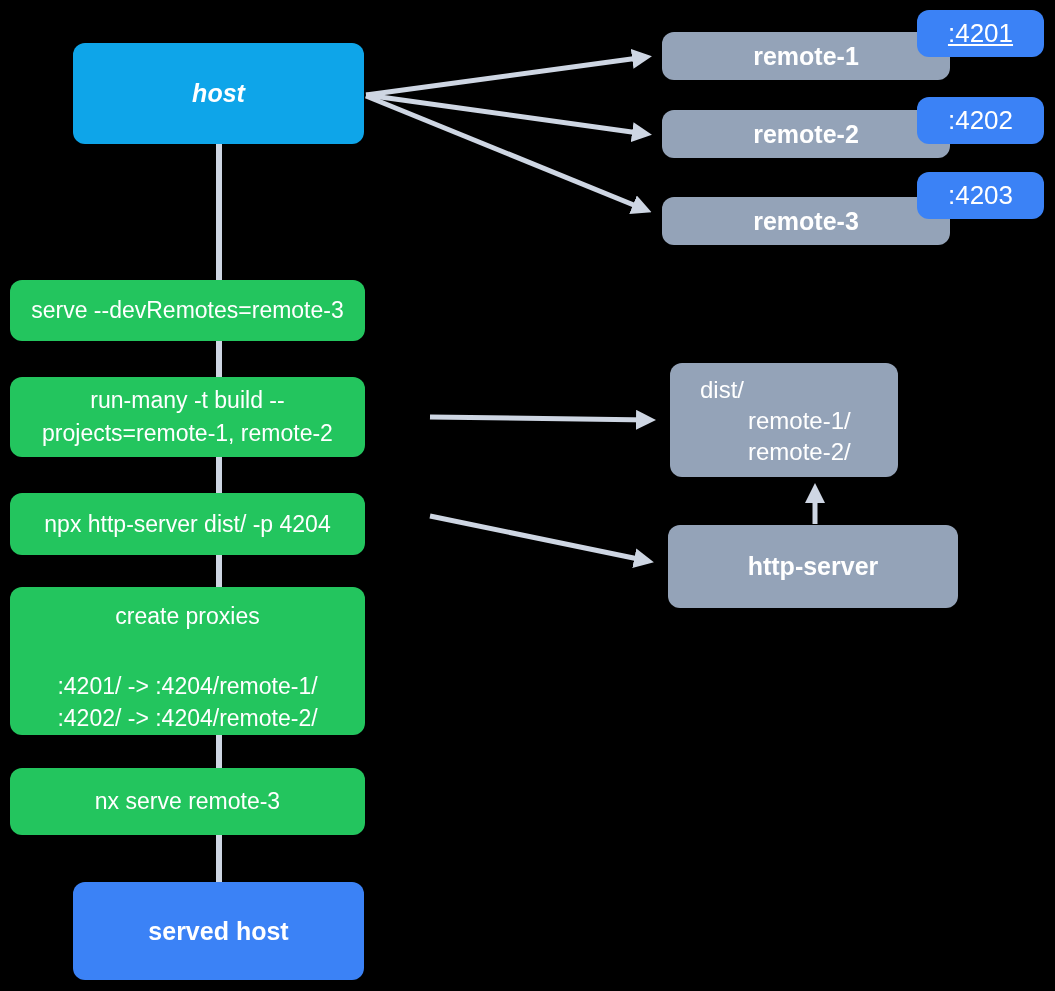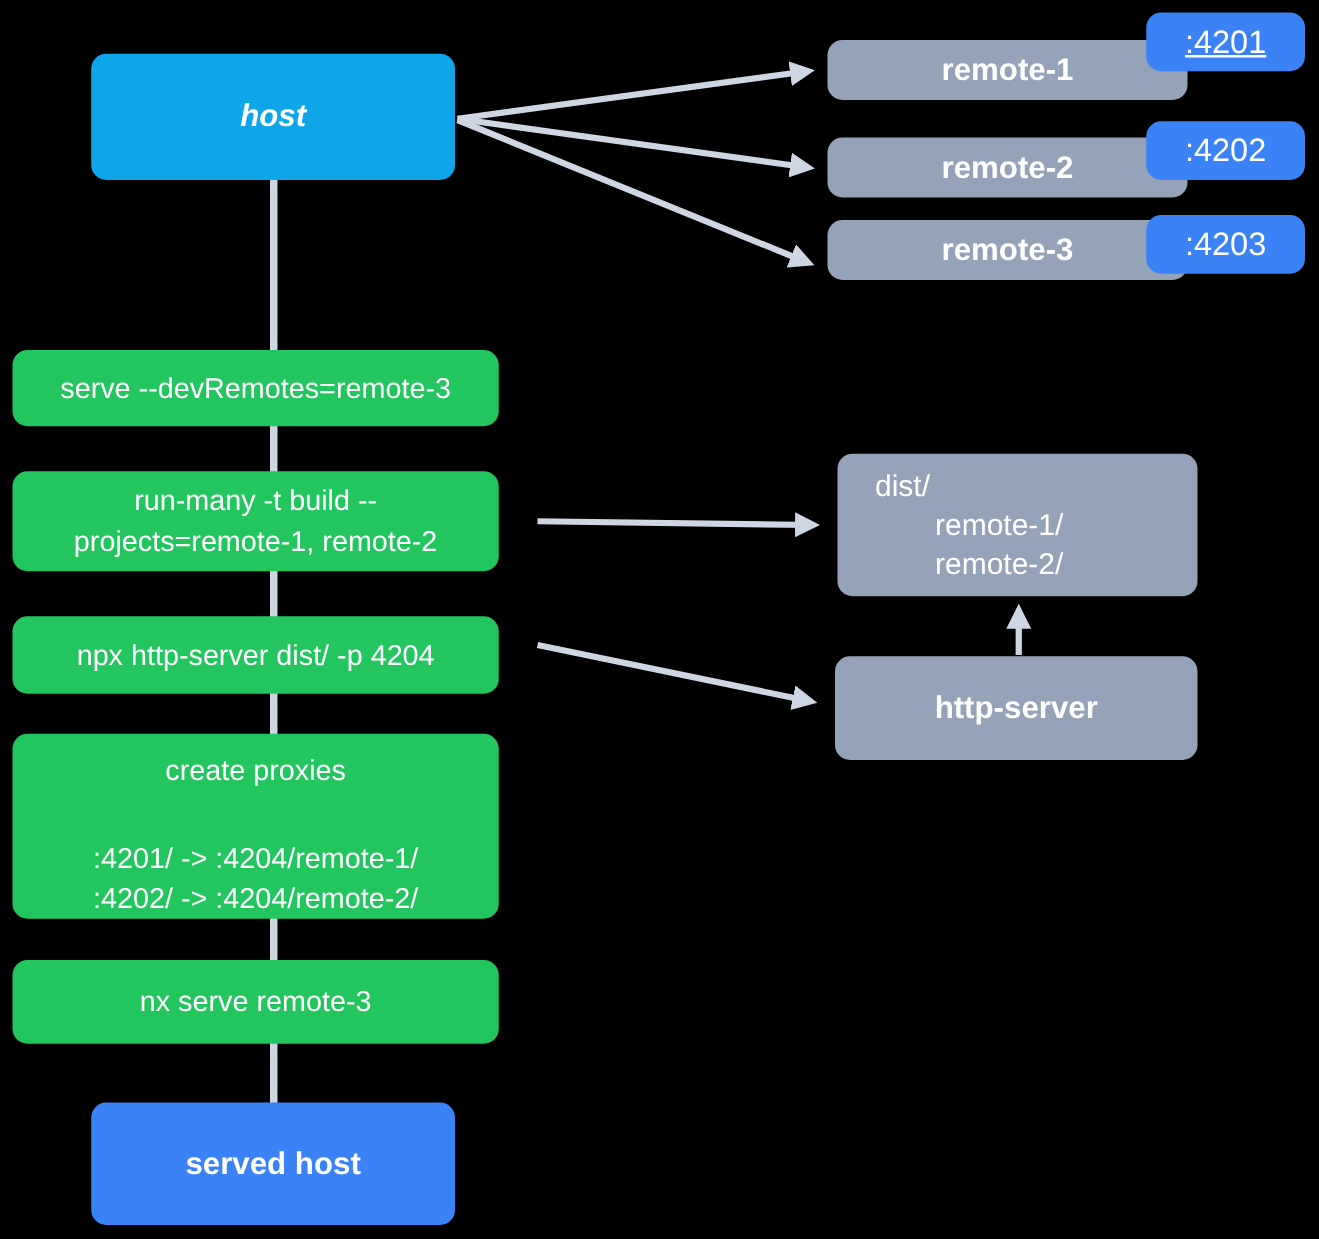--- a/index.html
+++ b/index.html
@@ -31,45 +31,45 @@
     background: #0ea5e9;
     font-weight: 700; font-size: 25px; font-style: italic;
   }
   .remote {
     left: 662px; width: 288px; height: 48px;
     background: #94a3b8;
     font-weight: 700; font-size: 25px;
   }
   .remote-1 { top: 32px; }
   .remote-2 { top: 110px; text-align: right; }
-  .remote-3 { top: 176px; }
+  .remote-3 { top: 197px; }
   .badge {
     left: 917px; width: 127px; height: 47px;
     background: #3b82f6;
     font-size: 26px; font-weight: 400;
     z-index: 2;
   }
   .badge-1 { top: 10px; text-decoration: underline; }
   .badge-2 { top: 97px; }
   .badge-3 { top: 172px; }
   .step {
-    left: 10px; width: 389px;
+    left: 10px; width: 355px;
     background: #23c55e;
     font-size: 23px; font-weight: 400;
     flex-direction: column;
     line-height: 1.42;
   }
   .step-serve      { top: 280px; height: 61px; }
   .step-run-many   { top: 377px; height: 80px; }
   .step-http-cmd   { top: 493px; height: 62px; }
   .step-proxies    { top: 587px; height: 148px; justify-content: flex-start; padding-top: 13px; }
   .step-nx-serve   { top: 768px; height: 67px; }
   .proxies-gap { height: 41px; }
   .dist {
-    left: 670px; top: 363px; width: 288px; height: 114px;
+    left: 670px; top: 363px; width: 228px; height: 114px;
     background: #94a3b8;
     font-size: 24px; font-weight: 400;
     flex-direction: column;
     align-items: flex-start;
     justify-content: flex-start;
     padding: 11px 0 0 30px;
     line-height: 31px;
   }
   .dist .indent { padding-left: 48px; }
   .http-server {

